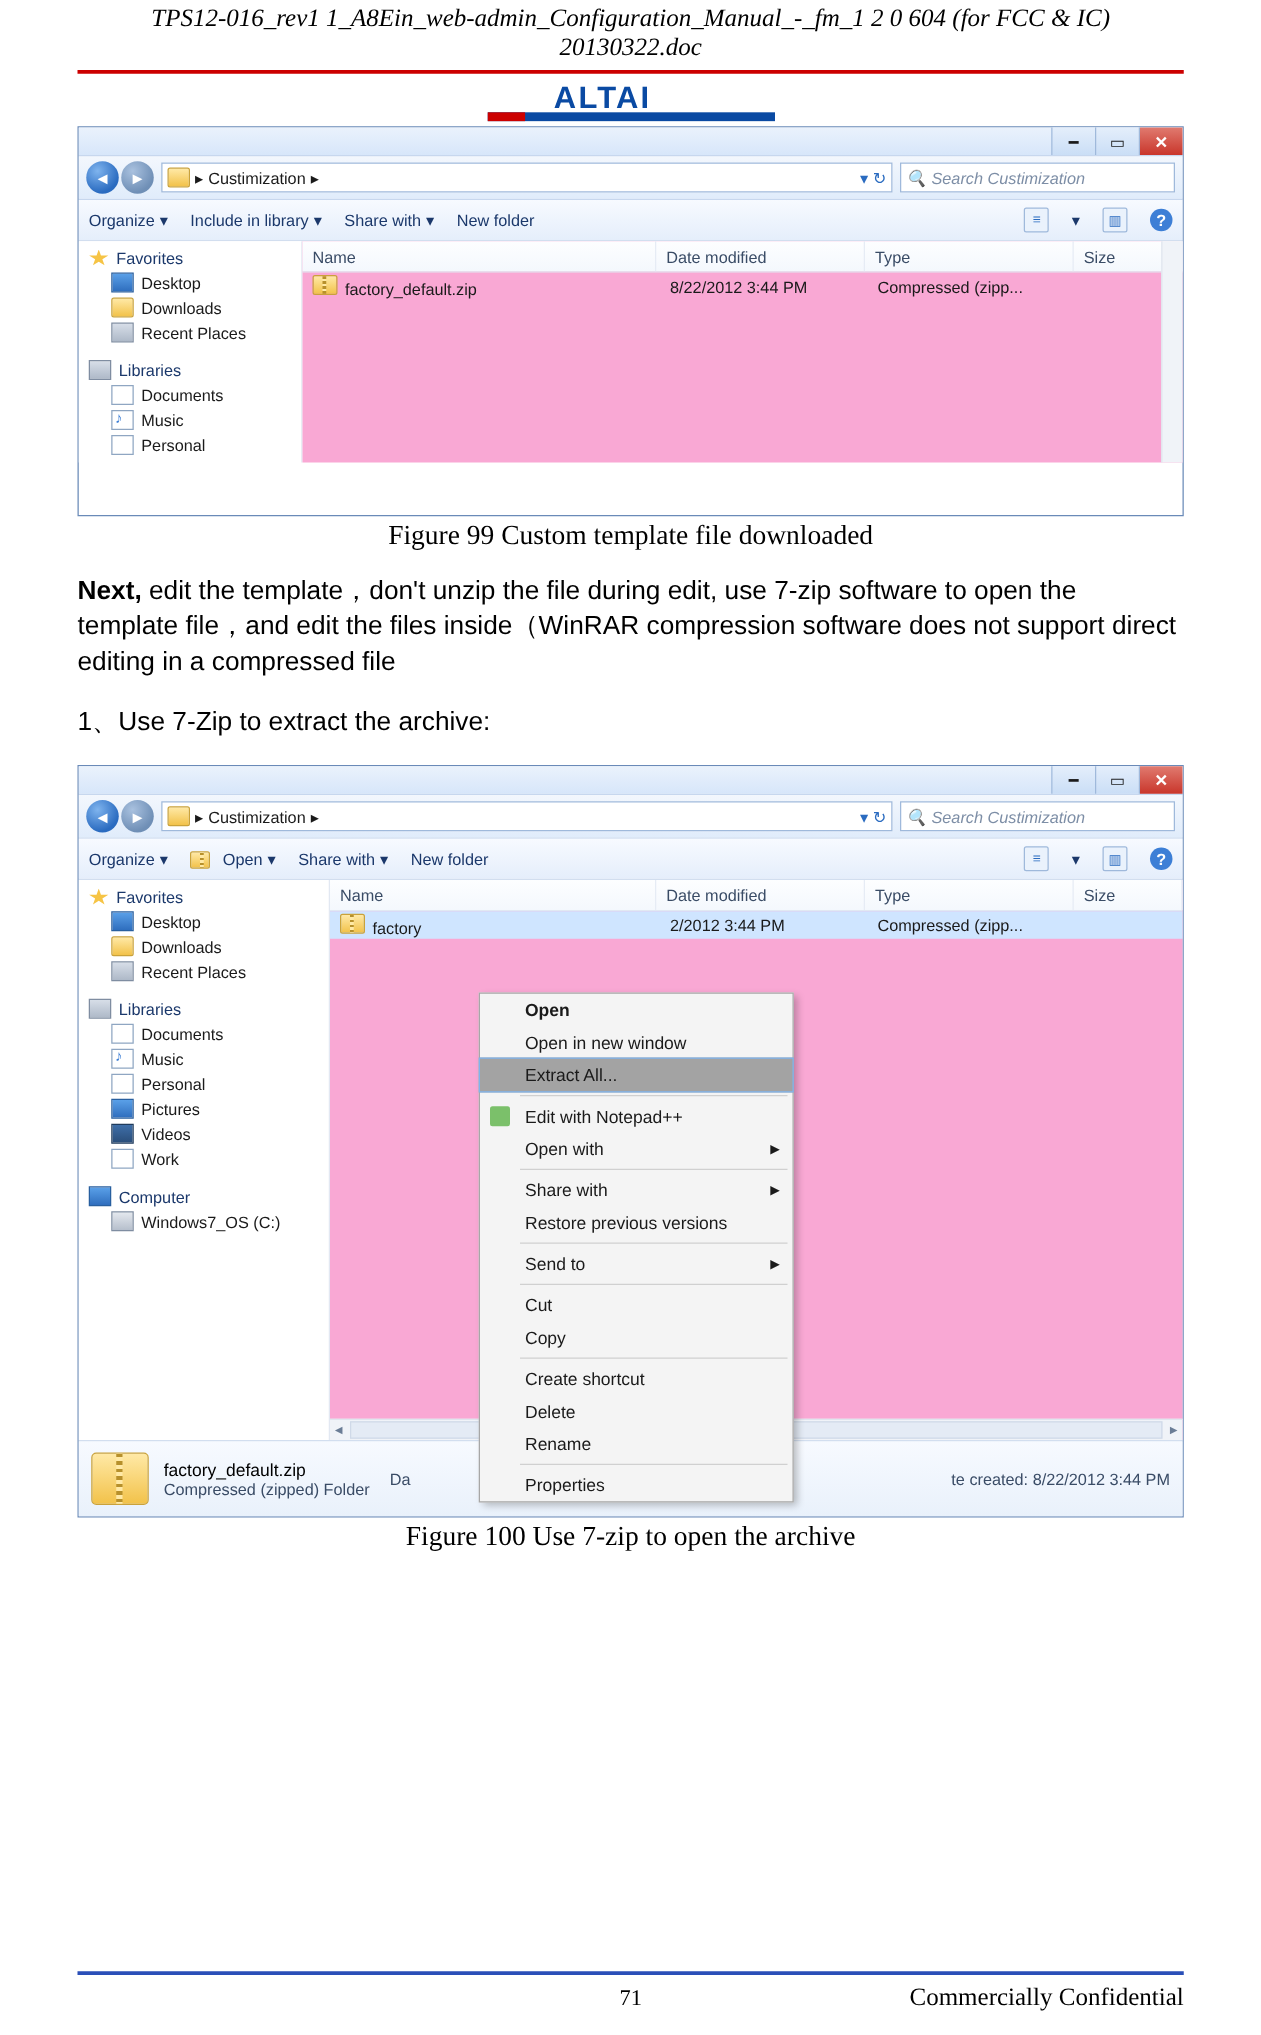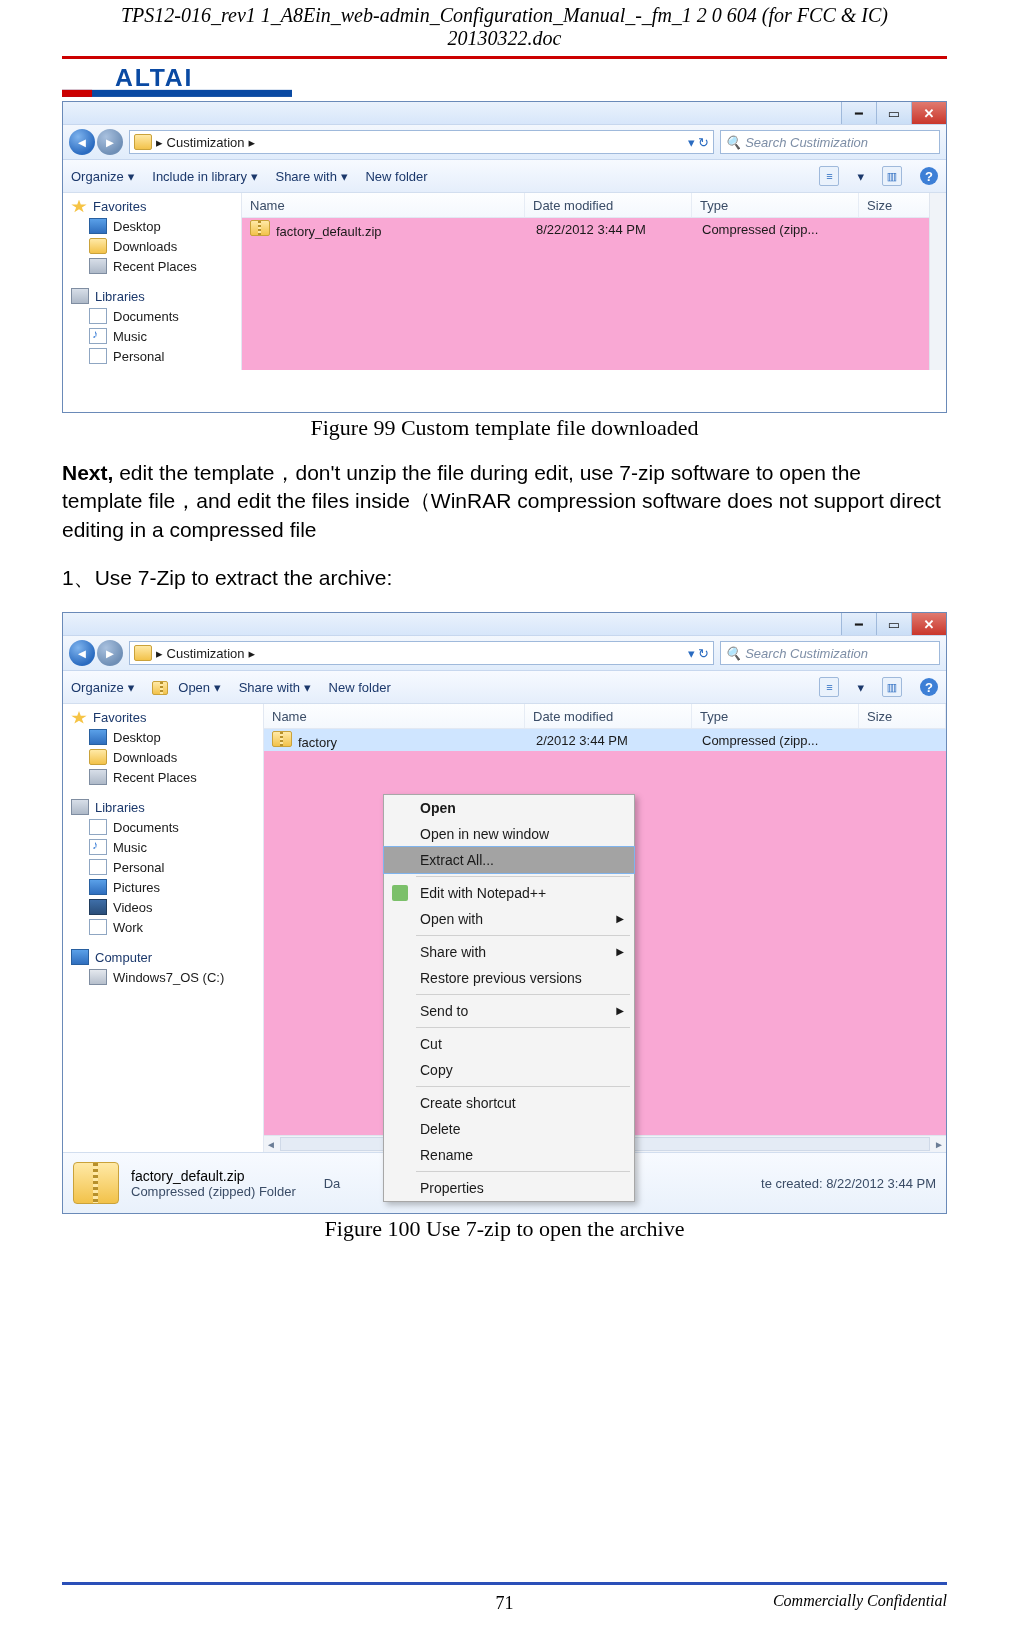--- a/index.html
+++ b/index.html
@@ -1,20 +1,20 @@
 <!DOCTYPE html>
 <html><head>
 <meta charset="utf-8">
 <style>
   body{margin:0;background:#fff;font-family:"Times New Roman",serif;color:#000;width:1009px}
   .page{padding:0 62px 0 62px;position:relative;height:1628px;box-sizing:border-box}
   .doc-title{font-style:italic;text-align:center;font-size:20px;padding-top:4px}
   .hr-red{height:3px;background:#c00;margin:6px 0 2px 0}
   .hr-blue{height:3px;background:#2a4fb8;margin:0}
-  .logo{display:flex;justify-content:flex-start;margin:4px 0 2px 0}
+  .logo{display:flex;justify-content:center;margin:4px 0 2px 0}
   .logo svg{height:36px}
   .caption{text-align:center;font-size:22px;margin:2px 0 18px 0}
   .body-text{font-family:Arial,Helvetica,sans-serif;font-size:21px;line-height:1.35;margin:0 0 20px 0}
   .body-text b{font-weight:700}
   .explorer{border:1px solid #6a8ab8;background:#fff;font-family:"Segoe UI",Tahoma,sans-serif;font-size:13px;color:#1a1a1a;position:relative}
   .titlebar{height:22px;background:linear-gradient(#eaf2fc,#d7e6fa);display:flex;justify-content:flex-end;align-items:stretch}
   .tb-btn{width:34px;display:flex;align-items:center;justify-content:center;border-left:1px solid #9fb9db;background:linear-gradient(#e4eefb,#cadef6)}
   .tb-close{background:linear-gradient(#e07a6f,#c9362b);color:#fff;font-weight:700}
   .navbar{height:34px;background:linear-gradient(#f3f7fd,#e0ecfb);display:flex;align-items:center;padding:0 6px;gap:6px;border-top:1px solid #c7d7ee;border-bottom:1px solid #c7d7ee}
   .nav-back{display:flex;gap:2px}
@@ -66,21 +66,21 @@
   .ctx-sep{height:1px;background:#d0d0d0;margin:3px 4px 3px 32px}
   .ctx-ico{position:absolute;left:8px;top:5px;width:16px;height:16px}
   .ctx-arrow{position:absolute;right:10px;top:7px;font-size:10px}
   .details{height:60px;background:linear-gradient(#f7faff,#e9f1fb);border-top:1px solid #d2deef;display:flex;align-items:center;padding:0 10px;gap:12px}
   .details .big-zip{width:44px;height:40px;background:linear-gradient(#ffe9a6,#f2c24a);border:1px solid #caa23a;border-radius:4px;position:relative}
   .details .big-zip::after{content:"";position:absolute;left:19px;top:0;width:5px;height:100%;background:repeating-linear-gradient(#b7902b 0 3px,#ffe9a6 3px 6px)}
   .details .meta{font-size:13px;color:#3a4c66}
   .details .meta .fn{color:#000;font-size:14px}
   .footer{position:absolute;bottom:18px;left:62px;right:62px}
   .pagenum{text-align:center;font-size:18px;margin-top:8px}
-  .cc{text-align:right;font-style:italic;font-size:16px;margin-top:-22px}
+  .cc{text-align:right;font-size:20px;margin-top:-22px}
   .hscroll{position:absolute;left:0;right:0;bottom:0;height:16px;background:#f0f3f8;border-top:1px solid #dfe5ee;display:flex;align-items:center;justify-content:space-between;padding:0 2px;font-size:10px;color:#6b7d96}
   .hscroll .track{flex:1;height:12px;margin:0 4px;background:#e4ebf5;border:1px solid #cfd9e8}
 </style>
 </head>
 <body>
 
 <div class="page">
   <div class="doc-title">TPS12-016_rev1 1_A8Ein_web-admin_Configuration_Manual_-_fm_1 2 0 604 (for FCC &amp; IC) 20130322.doc</div>
   <div class="hr-red"></div>
   <div class="logo">
@@ -319,21 +319,21 @@
         <div class="ctx-sep"></div>
         <div class="ctx-item">Properties</div>
       </div>
     </div>
     <div class="details">
       <div class="big-zip"></div>
       <div class="meta">
         <div class="fn">factory_default.zip</div>
         <div>Compressed (zipped) Folder</div>
       </div>
-      <div class="meta" style="margin-left:16px"><span>Da</span></div>
+      <div class="meta" style="margin-left:4px"><span>Da</span></div>
       <div class="meta" style="margin-left:auto"><span>te created:</span> <span>8/22/2012 3:44 PM</span></div>
     </div>
   </div>
   <div class="caption">Figure 100 Use 7-zip to open the archive</div>
 
   <div class="footer">
     <div class="hr-blue"></div>
     <div class="pagenum">71</div>
     <div class="cc">Commercially Confidential</div>
   </div>

